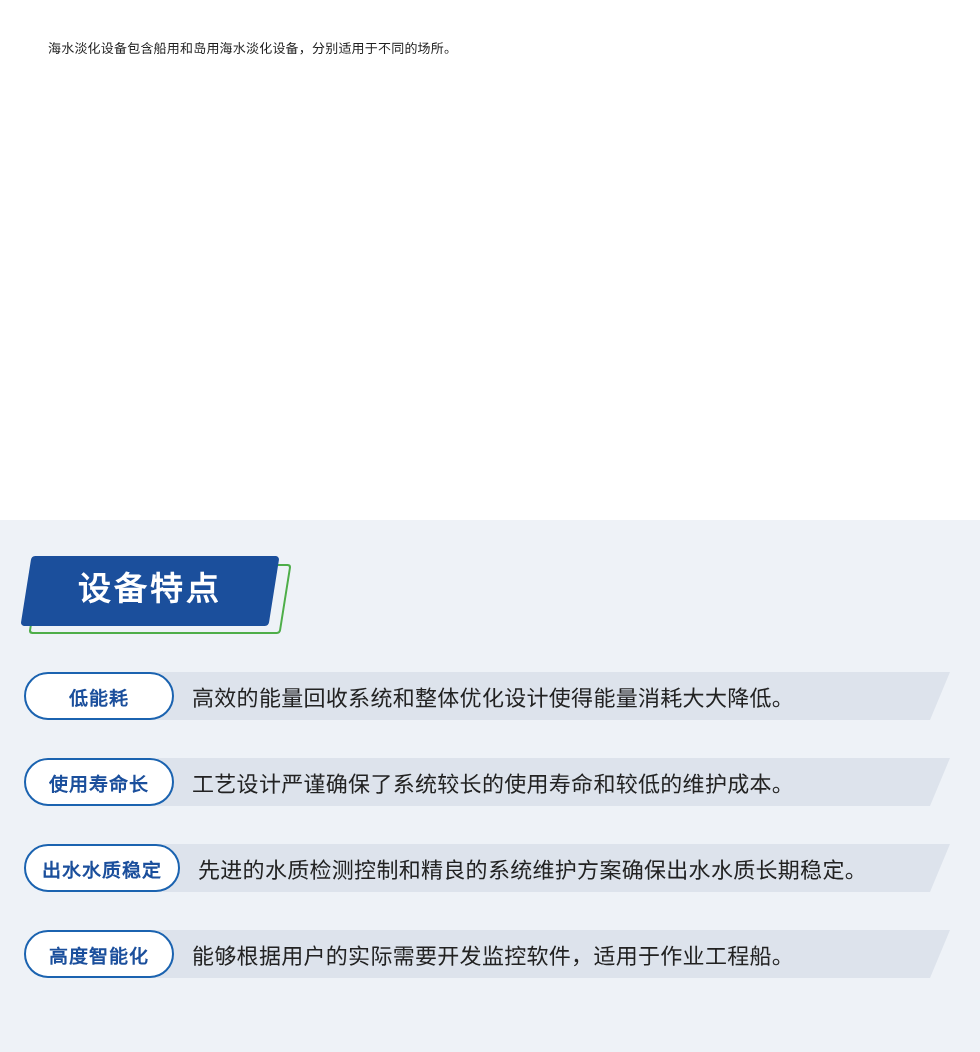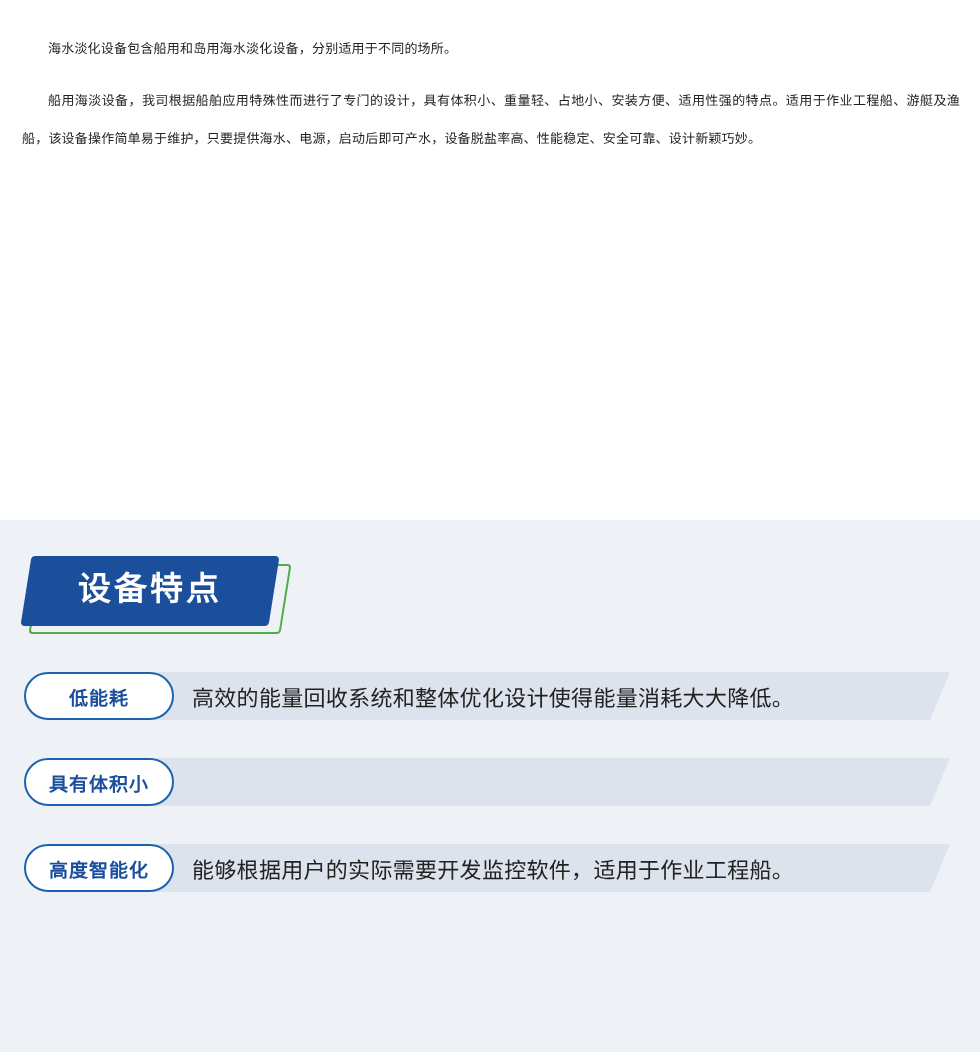--- a/index.html
+++ b/index.html
@@ -137,43 +137,48 @@
     color: #222222;
     letter-spacing: 0.3px;
     white-space: nowrap;
   }
 </style>
 </head>
 <body>
 
 <div class="intro">
   <p>海水淡化设备包含船用和岛用海水淡化设备，分别适用于不同的场所。</p>
-  <p>船用海淡设备，我司根据船舶应用特殊性而进行了专门的设计，具有体积小、重量轻、占地小、安装方便、适用性强的特点。适用于作业工程船、游艇及渔船，该设备操作简单易于维护，只要提供海水、电源，启动后即可产水，设备脱盐率高、性能稳定、安全可靠、设计新颖巧妙。</p>
 </div>
 
 <div class="features-section">
 
   <div class="section-heading-wrap">
     <div class="heading-outline"></div>
     <div class="heading-block"></div>
     <div class="heading-text">设备特点</div>
   </div>
 
   <div class="feature-list">
 
     <div class="feature-row">
       <div class="feature-bar"></div>
       <div class="feature-tag">低能耗</div>
       <div class="feature-desc">高效的能量回收系统和整体优化设计使得能量消耗大大降低。</div>
     </div>
 
+    <div class="feature-row">
+      <div class="feature-bar"></div>
+      <div class="feature-tag">使用寿命长</div>
+      <div class="feature-desc">工艺设计严谨确保了系统较长的使用寿命和较低的维护成本。</div>
+    </div>
 
     <div class="feature-row">
       <div class="feature-bar"></div>
-      <div class="feature-tag">具有体积小</div>
+      <div class="feature-tag">出水水质稳定</div>
+      <div class="feature-desc">先进的水质检测控制和精良的系统维护方案确保出水水质长期稳定。</div>
     </div>
 
     <div class="feature-row">
       <div class="feature-bar"></div>
       <div class="feature-tag">高度智能化</div>
       <div class="feature-desc">能够根据用户的实际需要开发监控软件，适用于作业工程船。</div>
     </div>
 
   </div>
 </div>

